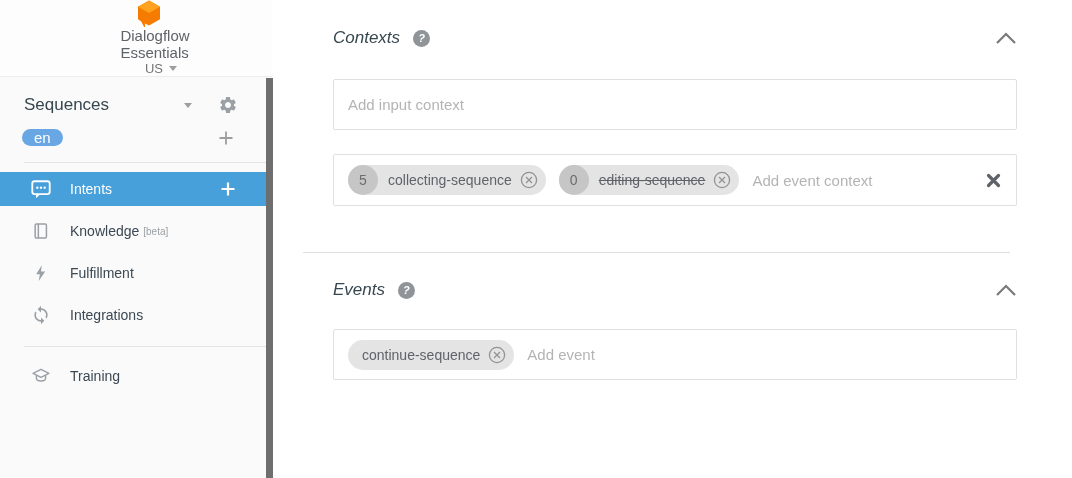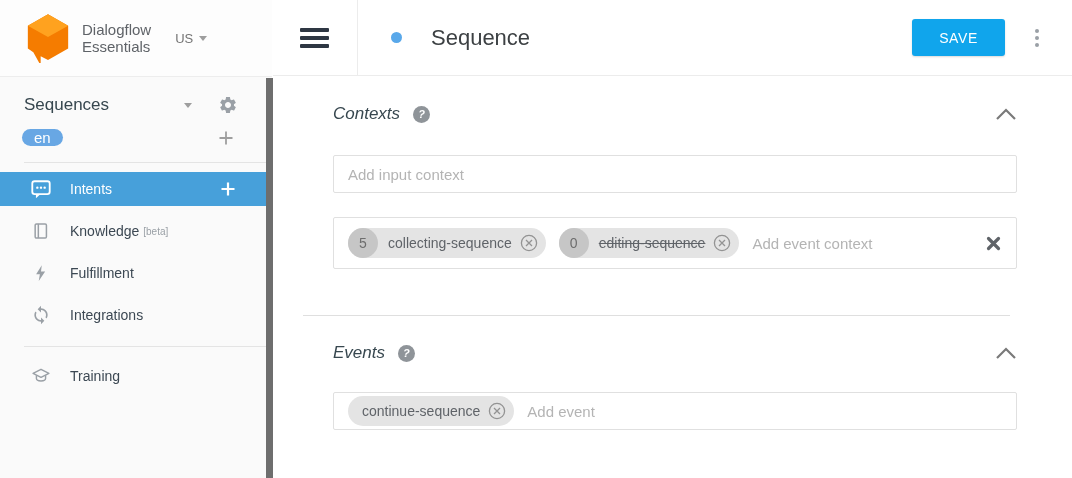--- a/index.html
+++ b/index.html
@@ -3,21 +3,21 @@
 <meta charset="utf-8">
 <style>
   * { box-sizing: border-box; margin: 0; padding: 0; }
   html,body { width:1072px; height:478px; overflow:hidden; background:#fff;
     font-family:"Liberation Sans","DejaVu Sans",sans-serif; }
   .app { position:relative; width:1072px; height:478px; }
 
   
   .sidebar { position:absolute; left:0; top:0; width:272px; height:478px; background:#fafafa; }
   .sb-header { height:77px; background:#fdfdfd; border-bottom:1px solid #ededed;
-    display:flex; align-items:center; padding-left:26px; }
+    display:flex; align-items:center; padding-left:26px;flex-direction:column; }
   .brand-text { margin-left:12px; font-size:15px; color:#5f6368; line-height:17px; }
   .region { margin-left:24px; font-size:13px; color:#757575; display:flex; align-items:center; cursor:pointer; }
   .caret { width:0; height:0; border-left:4px solid transparent; border-right:4px solid transparent;
     border-top:5px solid #9e9e9e; margin-left:6px; display:inline-block; }
   .sb-scrollbar { position:absolute; top:78px; bottom:0; left:266px; width:7px; background:#6e6e6e; }
 
   .agent-row { display:flex; align-items:center; padding:18px 34px 0 24px; }
   .agent-name { font-size:17px; color:#37474f; }
   .agent-row .caret { margin-left:auto; margin-right:26px; }
   .lang-row { display:flex; align-items:center; padding:14px 38px 16px 22px; }
@@ -54,21 +54,21 @@
   .kebab i { display:block; width:4px; height:4px; border-radius:50%; background:#9aa0a6; margin:3px auto; }
 
   .content { padding:0 55px 0 60px; }
   .sec-hdr { display:flex; align-items:center; margin-top:27px; height:22px;font-style:italic; }
   .sec-title { font-size:17px; font-weight:400; color:#37474f; }
   .help { width:17px; height:17px; border-radius:50%; background:#8f9499; color:#fff;
     font-size:11px; font-weight:bold; display:flex; align-items:center; justify-content:center;
     margin-left:13px; cursor:pointer; }
   .chev { margin-left:auto; cursor:pointer; display:flex; }
 
-  .field { margin-top:30px; height:38px; border:1px solid #e0e0e0; border-radius:2px;
+  .field { margin-top:30px; height:51px; border:1px solid #e0e0e0; border-radius:2px;
     display:flex; align-items:center; padding:0 14px; cursor:text; background:#fff; }
   .field.output { margin-top:24px; height:52px; }
   .ph { color:#b4b4b4; font-size:15px; }
   .chip { background:#e4e4e4; border-radius:16px; height:30px; display:inline-flex;
     align-items:center; padding-right:7px; margin-right:13px; flex:none; }
   .lifespan { width:30px; height:30px; border-radius:50%; background:#c6c6c6; color:#6d6d6d;
     font-size:14px; display:flex; align-items:center; justify-content:center; margin-right:10px; }
   .chip-name { color:#5f6368; font-size:14px; margin-right:7px; }
   .chip-name.strike { text-decoration:line-through; }
   .chip.no-badge { padding-left:14px; }
@@ -173,37 +173,20 @@
           </svg>
         </span>
         <span>Training</span>
       </div>
     </nav>
 
     <div class="sb-scrollbar"></div>
   </aside>
 
   <main class="main">
-    <header class="main-header">
-      <div class="hamburger-box">
-        <div class="hamburger">
-            <i></i>
-            <i></i>
-            <i></i>
-          </div>
-      </div>
-      <span class="intent-dot"></span>
-      <h1 class="page-title">Sequence</h1>
-      <button class="save-btn">SAVE</button>
-      <div class="kebab">
-          <i></i>
-          <i></i>
-          <i></i>
-        </div>
-    </header>
 
     <section class="content">
 
       <div class="sec-hdr">
         <h2 class="sec-title">Contexts</h2>
         <span class="help">?</span>
         <span class="chev">
           <svg width="22" height="13" viewBox="0 0 22 13">
               <path d="M2 11 L11 2 L20 11" stroke="#7a7a7a" stroke-width="2.2" fill="none"></path>
             </svg>

